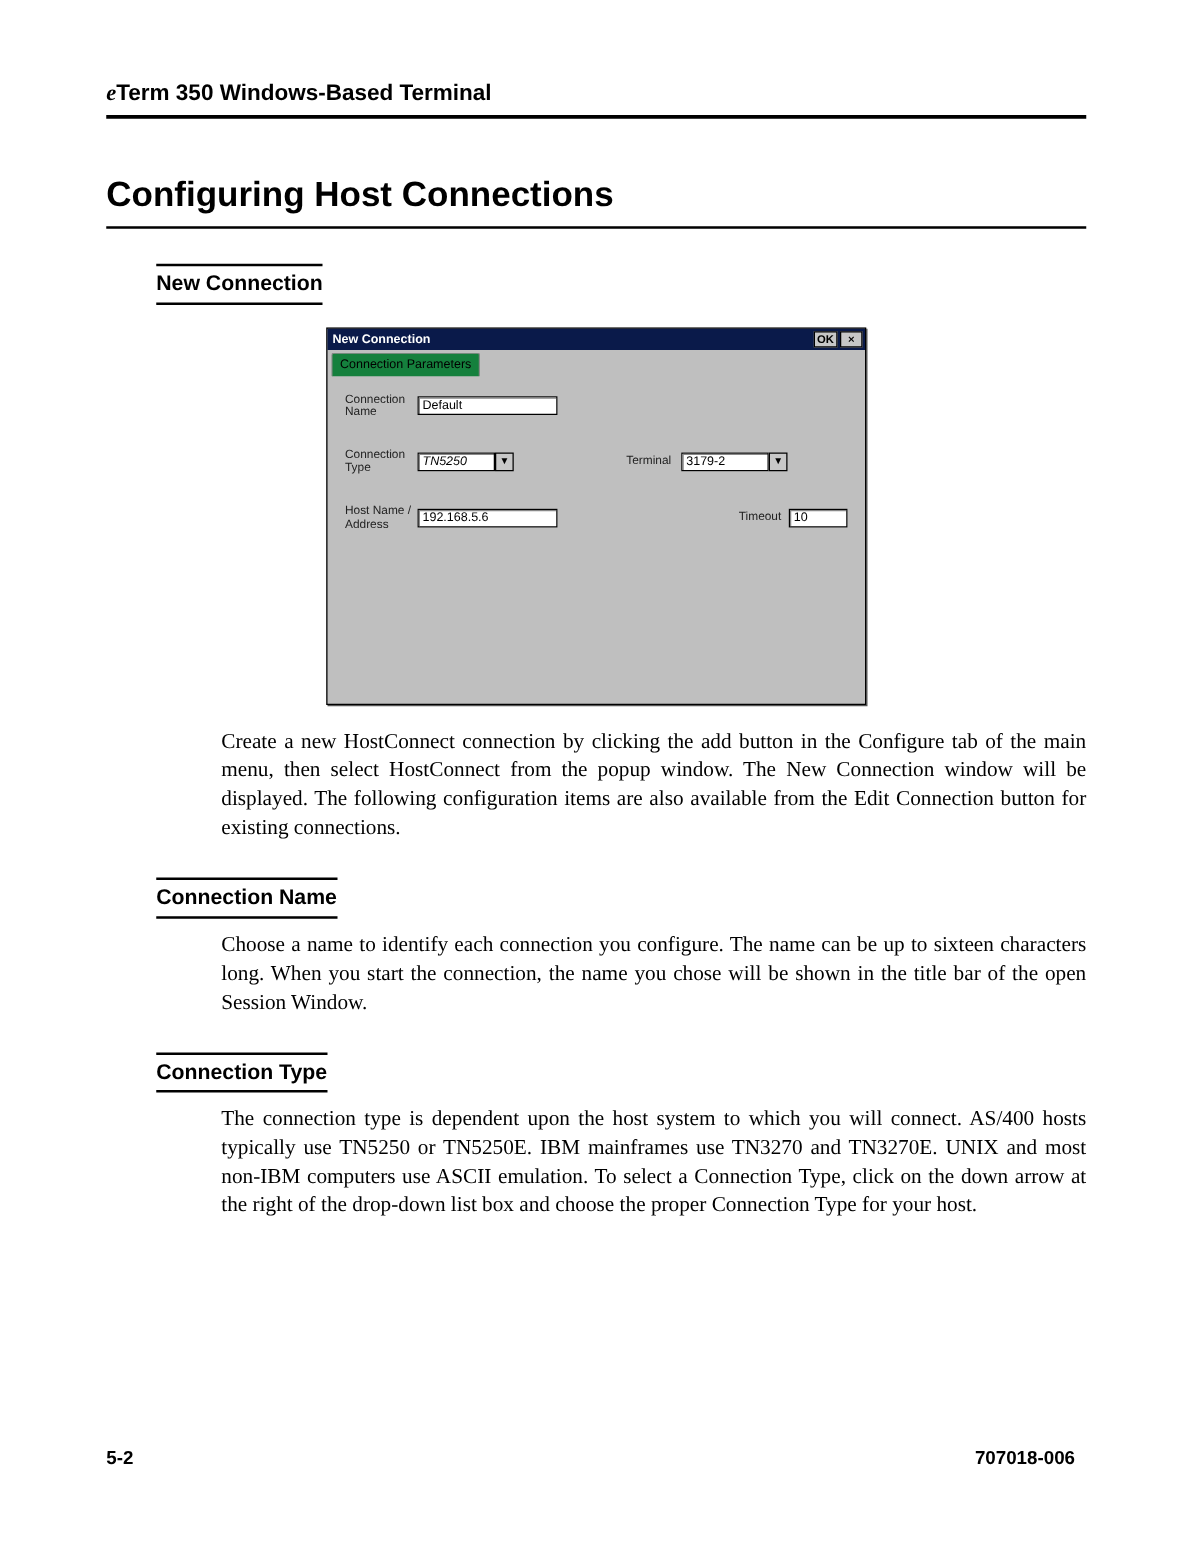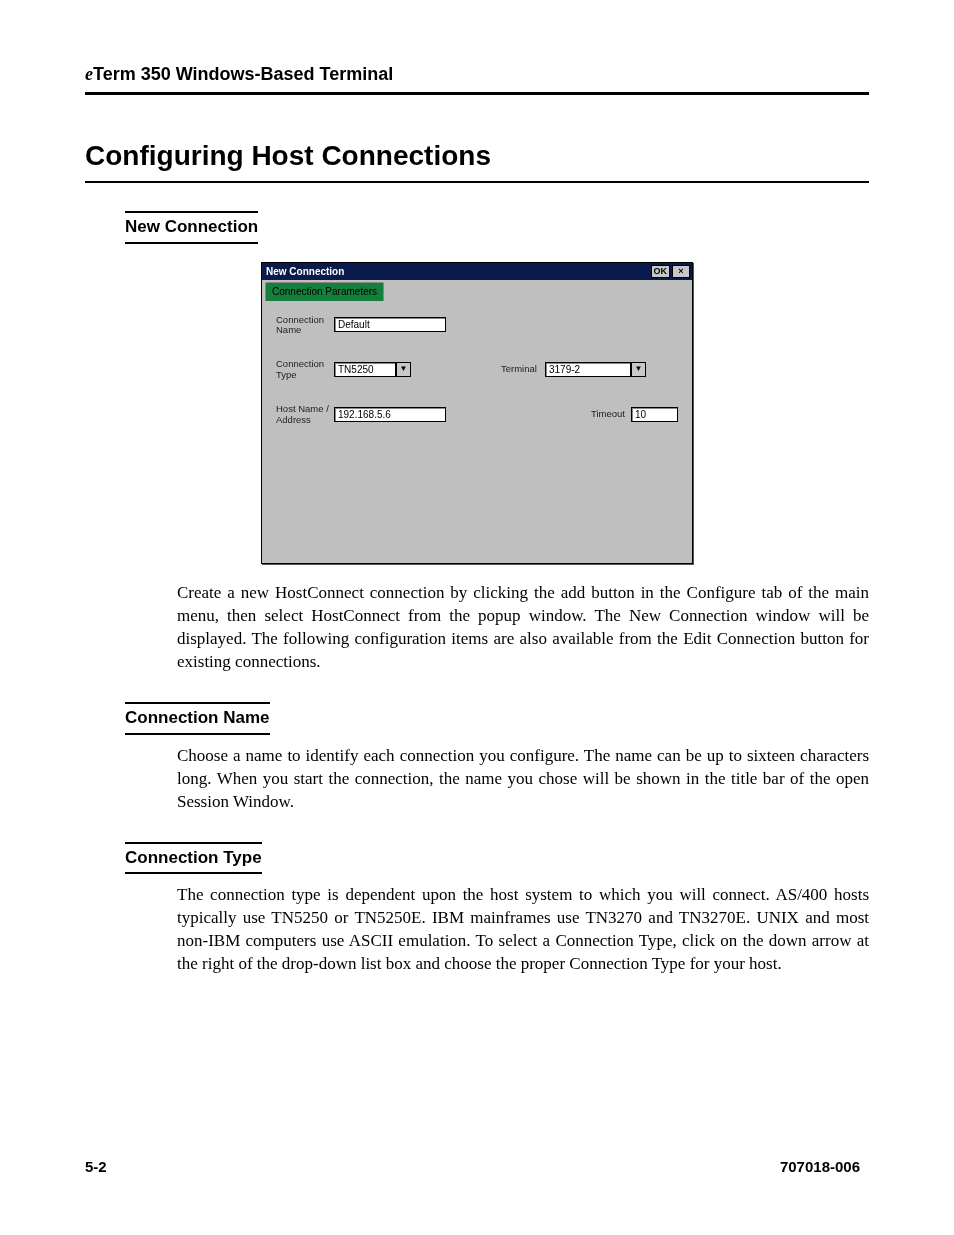--- a/index.html
+++ b/index.html
@@ -120,22 +120,22 @@
     border: 1px solid #000;
     box-shadow: inset 1px 1px 0 #888;
     height: 15px;
     padding: 0 3px;
     font-size: 10px;
     display: flex;
     align-items: center;
     box-sizing: border-box;
   }
   .w-name { width: 112px; }
-  .w-type { width: 62px; }
-  .w-term { width: 86px; }
+  .w-type { width: 62px; font-style: italic; }
+  .w-term { width: 70px; }
   .w-host { width: 112px; }
   .w-to   { width: 47px; }
   .dd-wrap { display: flex; }
   .dd-btn {
     width: 15px; height: 15px;
     background: #c8c8c8;
     border: 1px solid #000;
     box-sizing: border-box;
     display: flex; align-items: center; justify-content: center;
     font-size: 8px;

